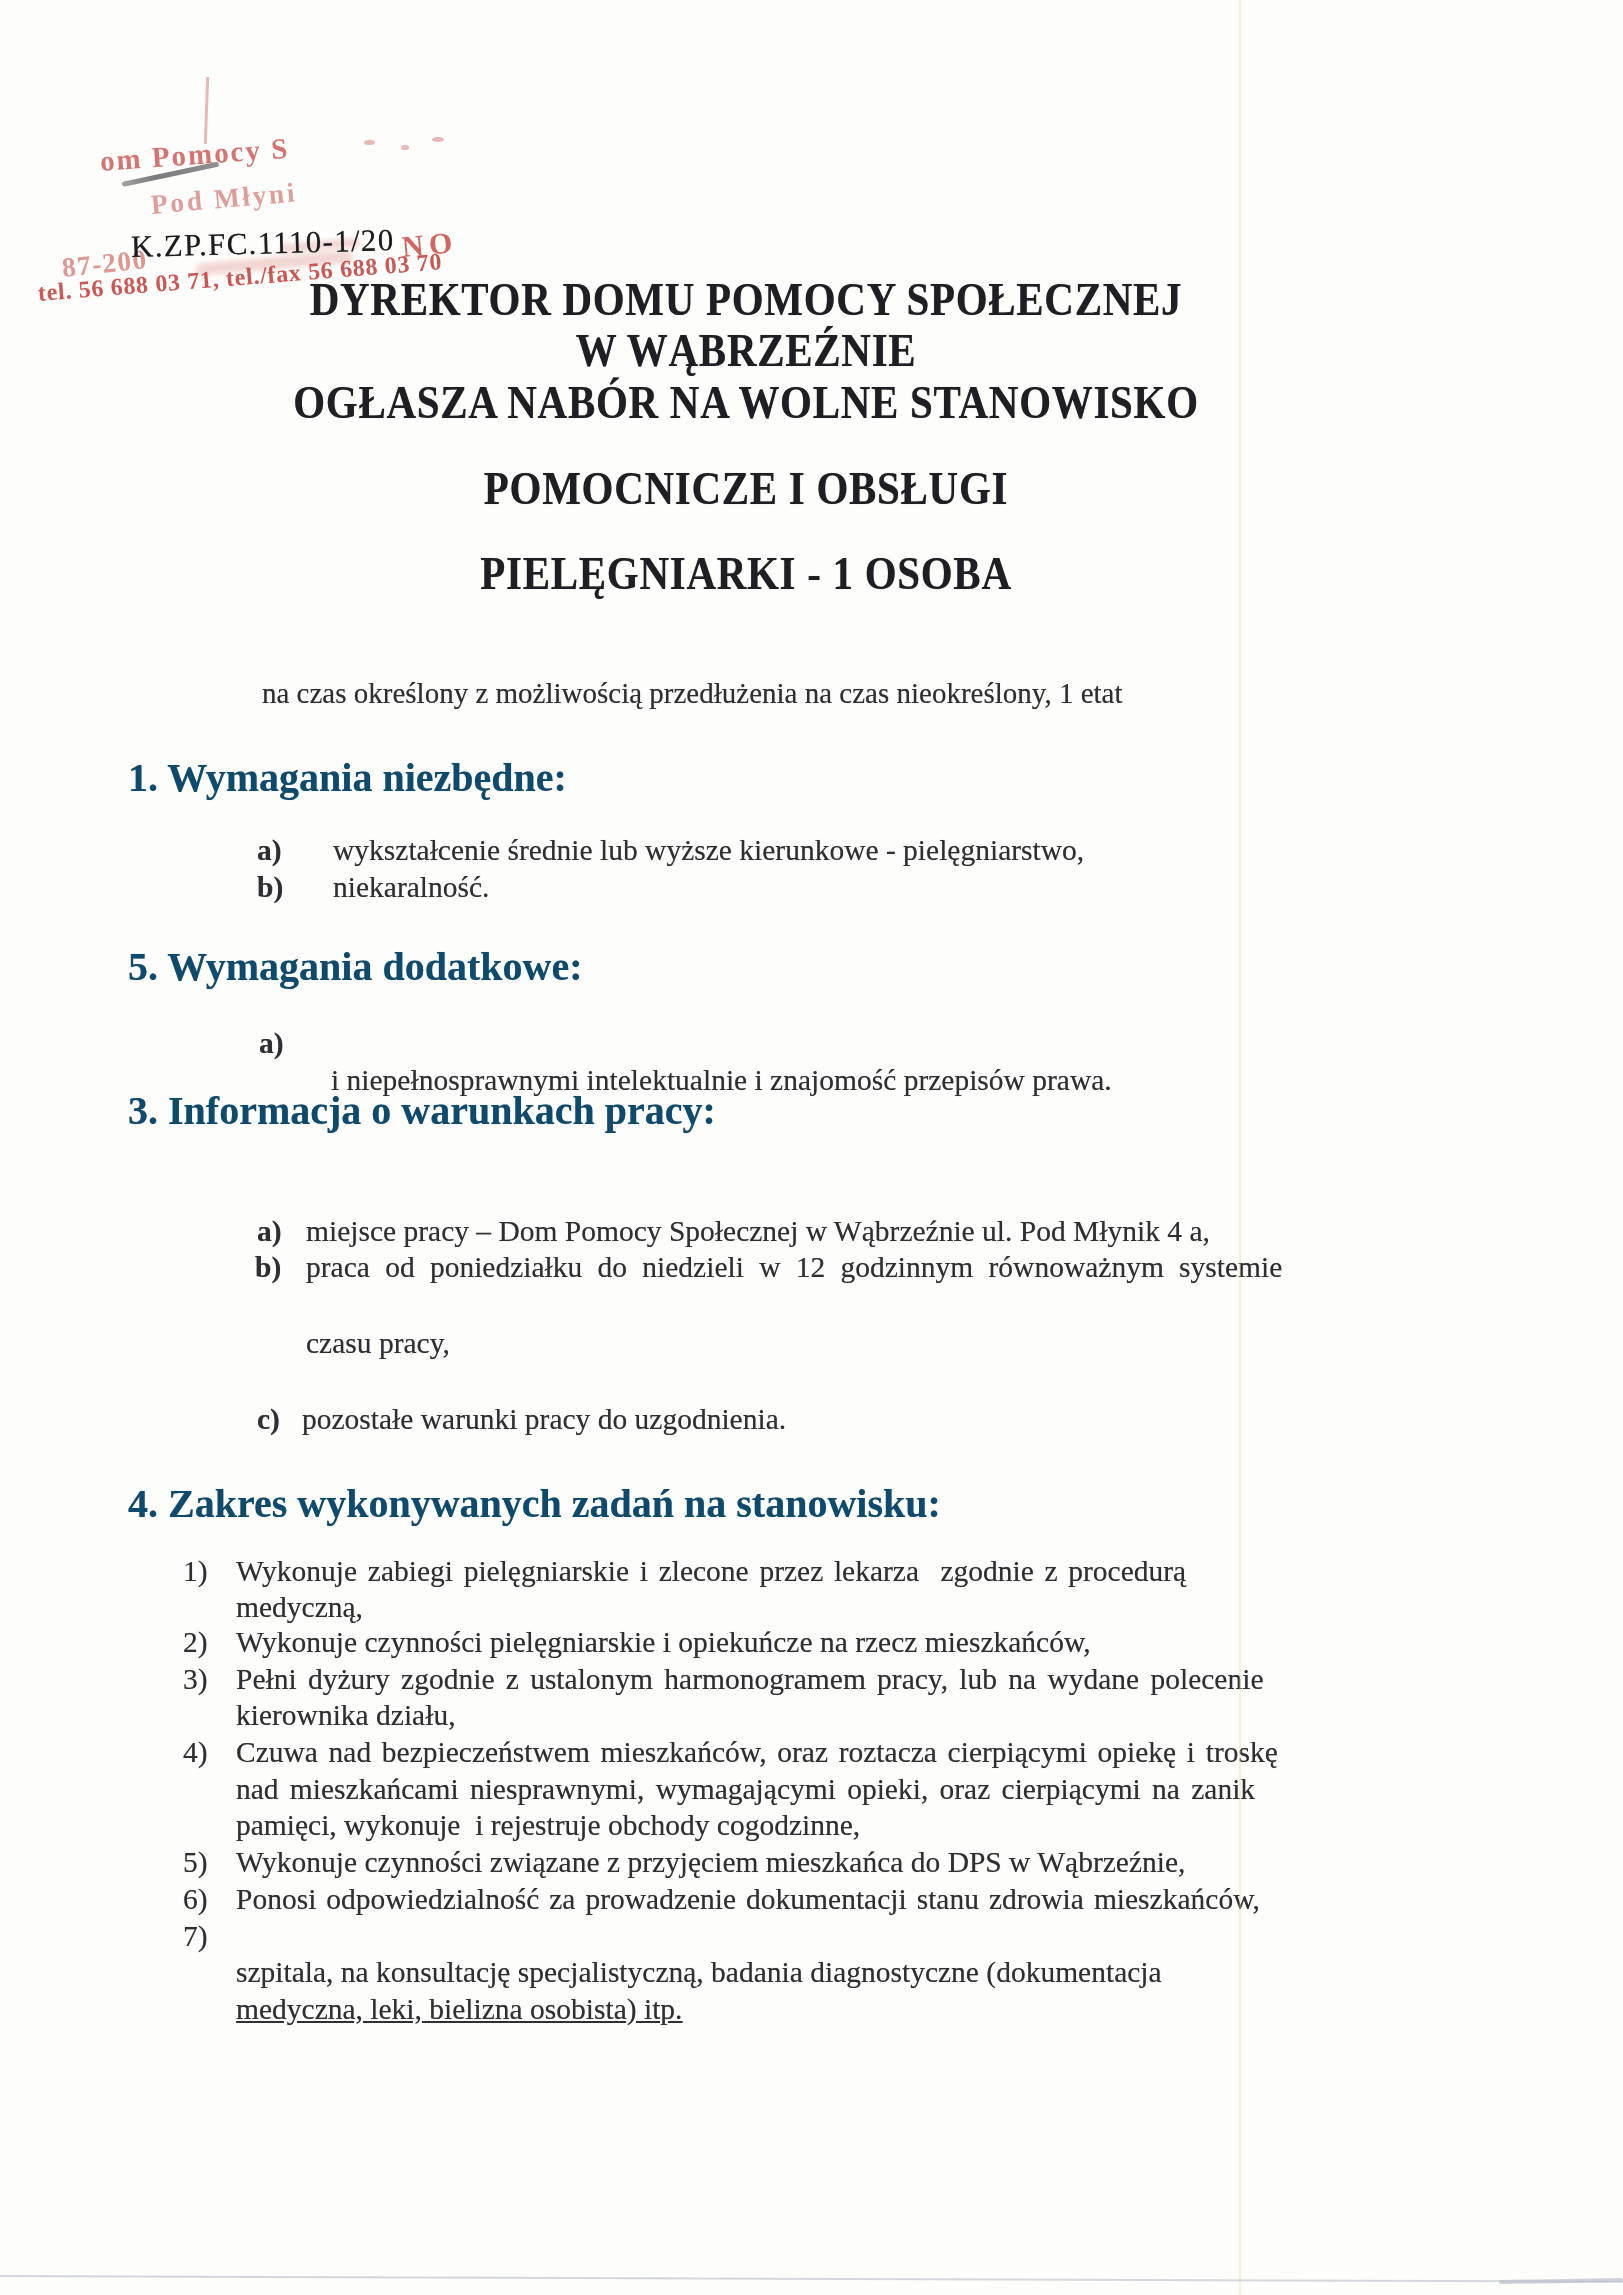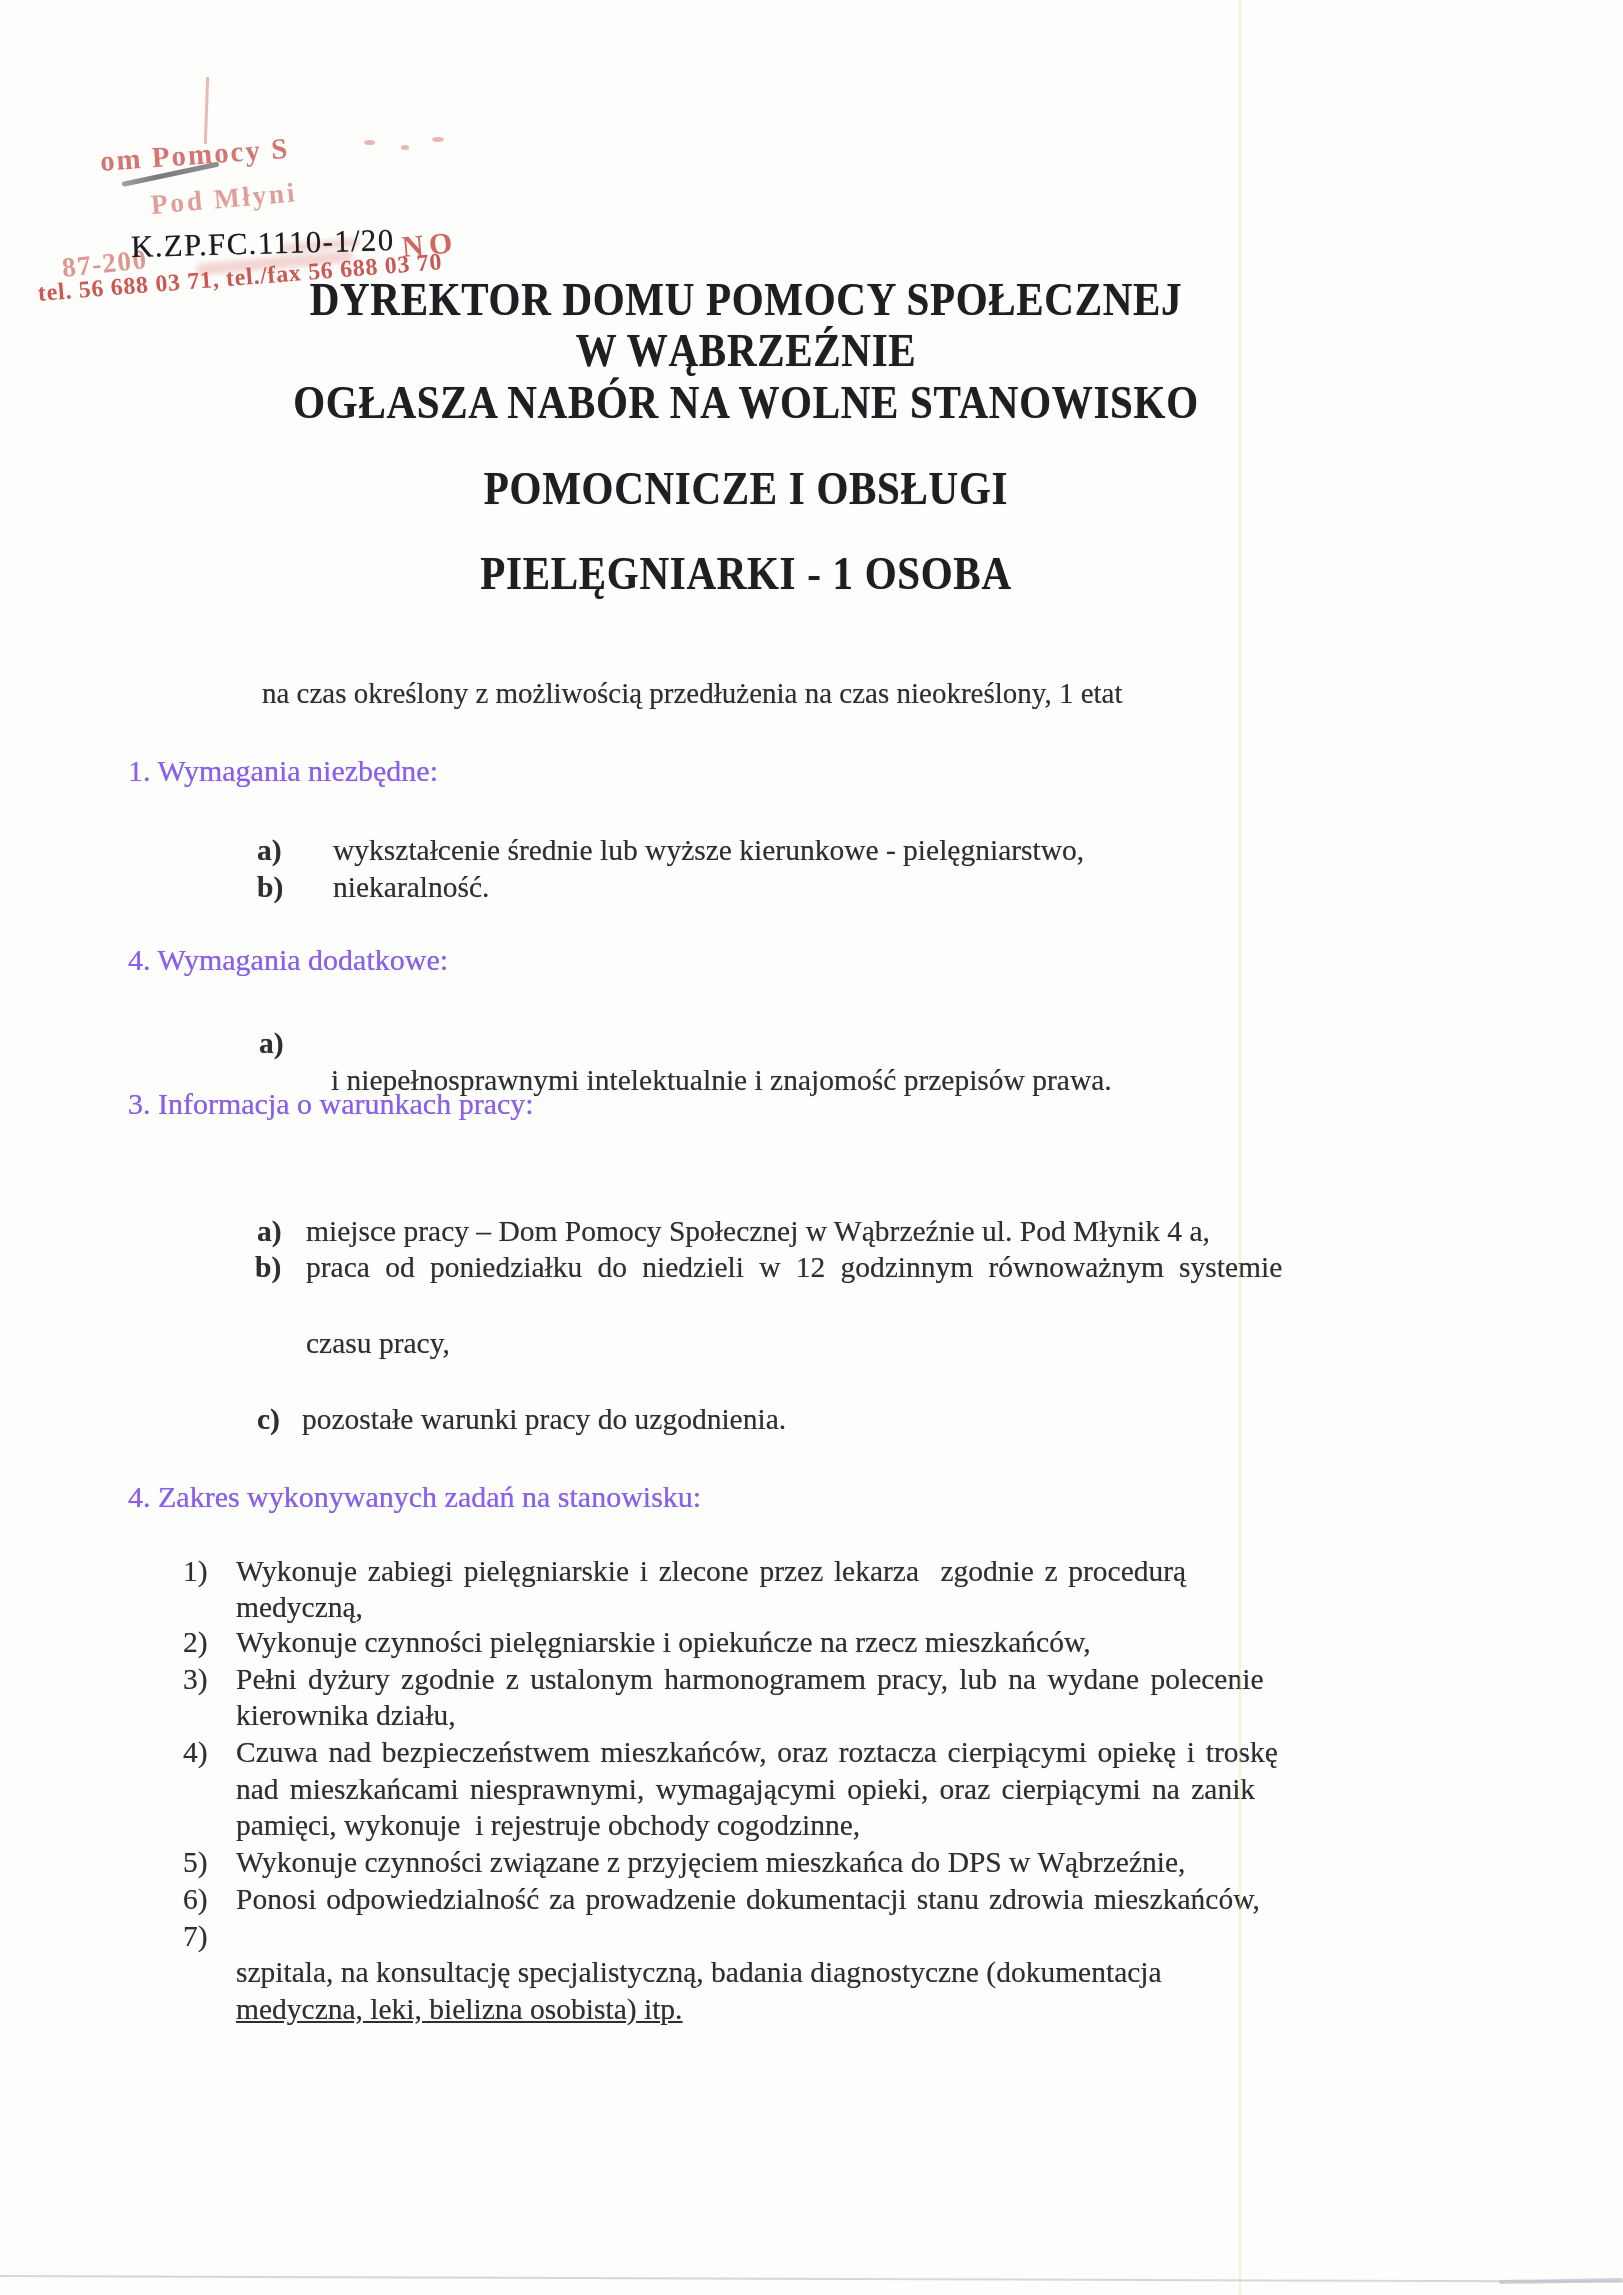--- a/index.html
+++ b/index.html
@@ -13,21 +13,21 @@
     color:#2f2f33;
   }
   .t { position:absolute; white-space:pre; }
   .soft { text-shadow:0 0 0.7px rgba(55,55,60,.55); }
   .title-line {
     left:0; width:1492px; text-align:center;
     font-weight:bold; font-size:41px; letter-spacing:0.7px;
     color:#1e1e23; transform:scaleY(1.12); transform-origin:center top;
     text-shadow:0 0 0.7px rgba(30,30,35,.6);
   }
-  .heading { left:128px; font-weight:normal; font-size:30px; color:#8b5cf6; }
+  .heading { left:128px; font-weight:bold; font-size:40px; color:#0c4a6e; }
   .body-line { font-size:29.5px; }
   .marker { font-size:29.5px; }
   .marker.b { font-weight:bold; }
   .subtitle { font-size:29px; }
   
   .stamp { color:#c5423d; font-weight:bold; }
   .ref-number {
     font-size:31px; letter-spacing:1.3px; color:#1c1c1f;
     transform:rotate(-1.5deg); transform-origin:left center;
     text-shadow:0 0 0.7px rgba(20,20,20,.6);
@@ -92,21 +92,21 @@
   <div class="t title-line" style="top:546px;">PIELĘGNIARKI - 1 OSOBA</div>
 
   <div class="t subtitle soft" style="left:262px; top:677px;">na czas określony z możliwością przedłużenia na czas nieokreślony, 1 etat</div>
 
   <div class="t heading soft" style="top:754px;">1. Wymagania niezbędne:</div>
   <div class="t marker b soft" style="left:257px; top:834px;">a)</div>
   <div class="t body-line soft" style="left:333px; top:834px;">wykształcenie średnie lub wyższe kierunkowe - pielęgniarstwo,</div>
   <div class="t marker b soft" style="left:257px; top:871px;">b)</div>
   <div class="t body-line soft" style="left:333px; top:871px;">niekaralność.</div>
 
-  <div class="t heading soft" style="top:943px;">4. Wymagania dodatkowe:</div>
+  <div class="t heading soft" style="top:943px;">5. Wymagania dodatkowe:</div>
   <div class="t marker b soft" style="left:259px; top:1027px;">a)</div>
   <div class="t body-line soft" style="left:331px; top:1064px;">i niepełnosprawnymi intelektualnie i znajomość przepisów prawa.</div>
 
   <div class="t heading soft" style="top:1076px;margin-top:11px;">3. Informacja o warunkach pracy:</div>
   <div class="t marker b soft" style="left:257px; top:1215px;">a)</div>
   <div class="t body-line soft" style="left:306px; top:1215px;">miejsce pracy – Dom Pomocy Społecznej w Wąbrzeźnie ul. Pod Młynik 4 a,</div>
   <div class="t marker b soft" style="left:255px; top:1251px;">b)</div>
   <div class="t body-line soft" style="left:306px; top:1251px; word-spacing:7.9px;">praca od poniedziałku do niedzieli w 12 godzinnym równoważnym systemie</div>
   <div class="t body-line soft" style="left:306px; top:1327px;">czasu pracy,</div>
   <div class="t marker b soft" style="left:257px; top:1403px;">c)</div>

